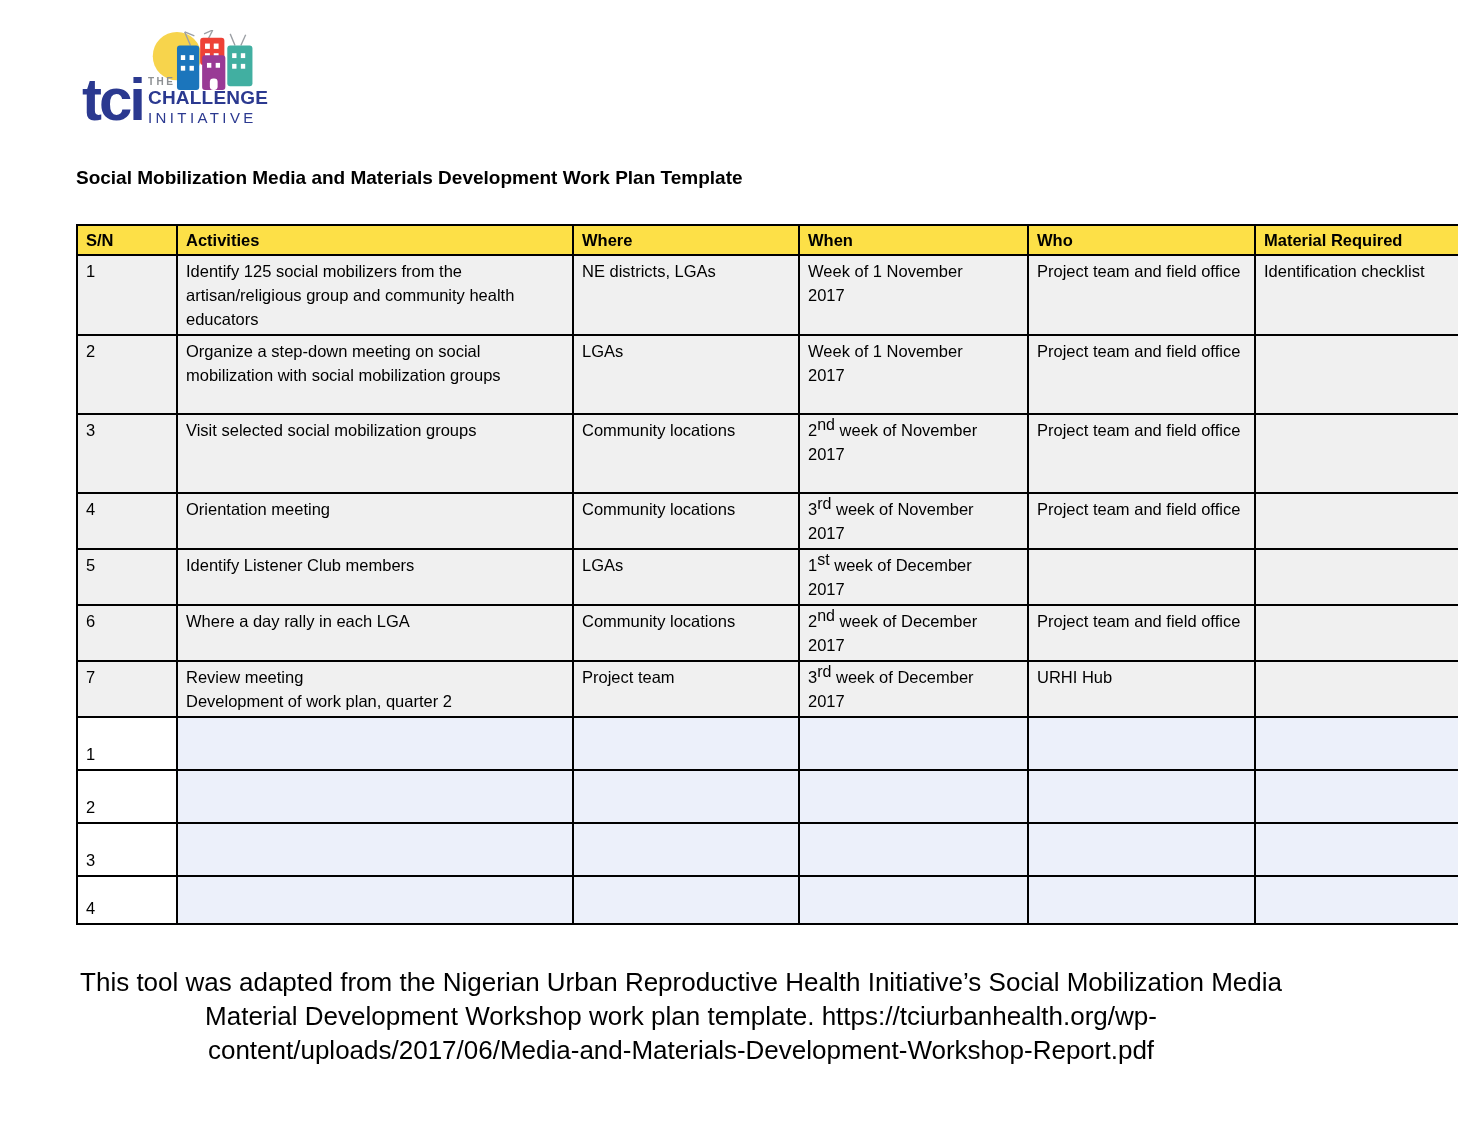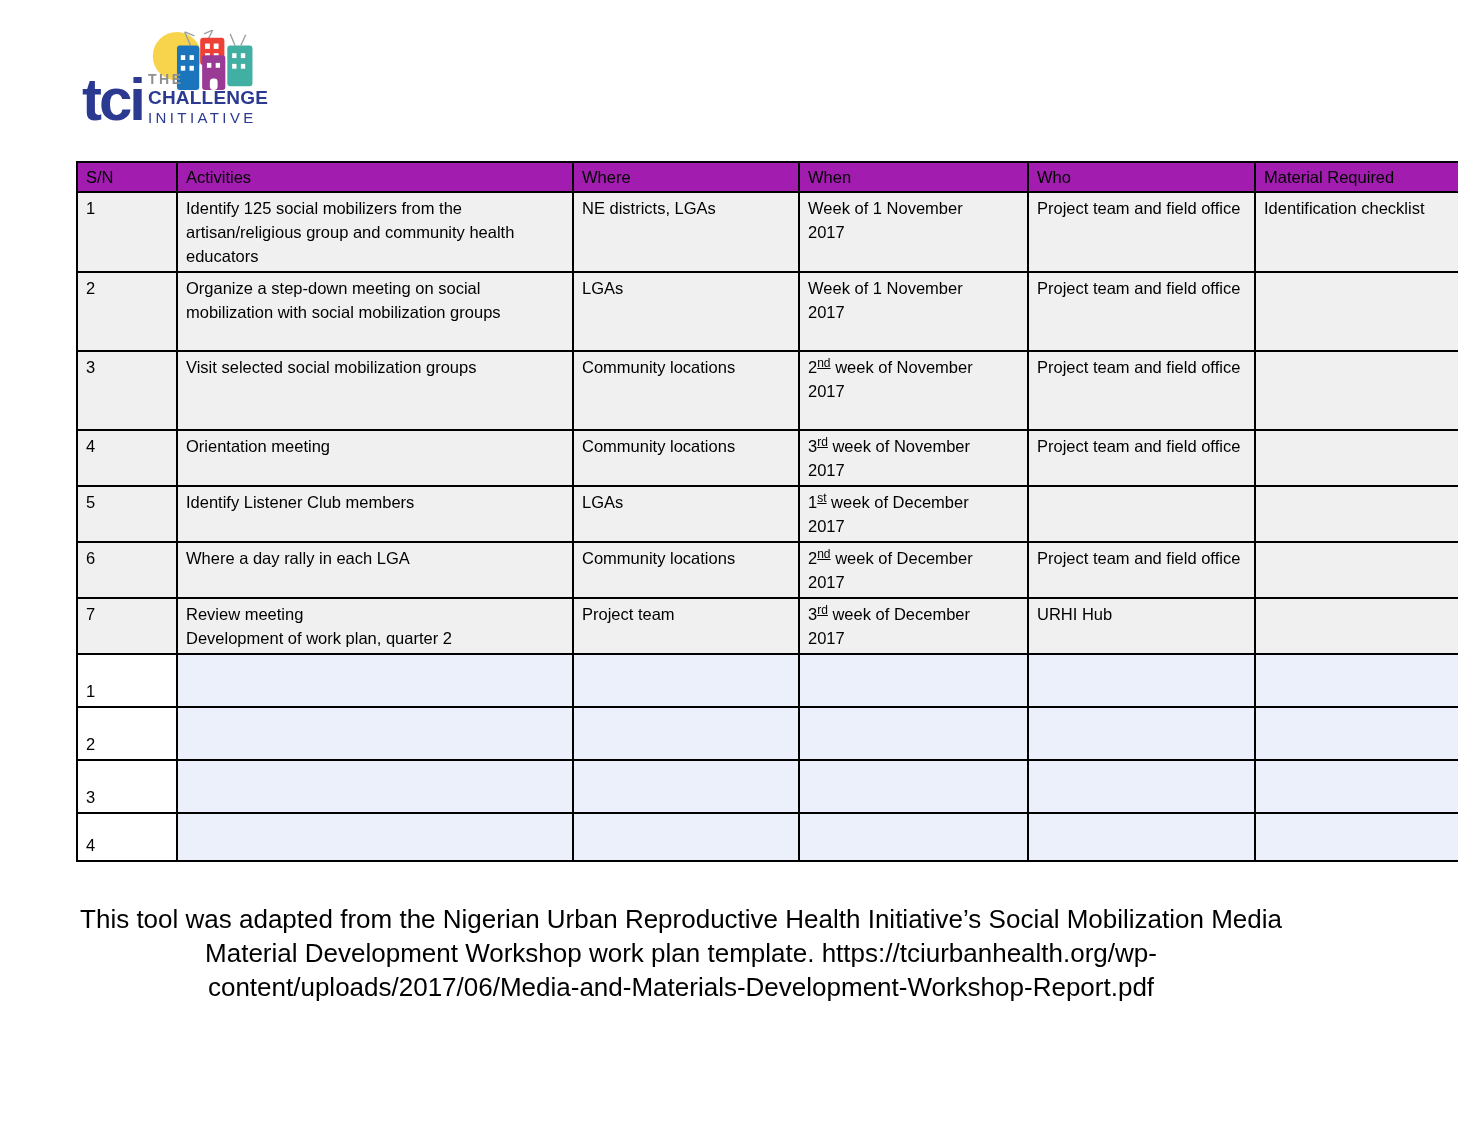--- a/index.html
+++ b/index.html
@@ -14,38 +14,38 @@
 
   
   .logo { position: relative; height: 96px; width: 240px; margin: 30px 0 0 6px; }
   .logo-art { position: absolute; left: 64px; top: 0; width: 120px; height: 60px; }
   .logo-tci {
     position: absolute; left: 0; bottom: -4px;
     font-size: 60px; font-weight: bold; letter-spacing: -3px; line-height: 1;
     color: var(--brand-navy, #2B3990);
   }
   .logo-words { position: absolute; left: 66px; bottom: 0; }
-  .logo-the  { color: #8D9093; font-size: 14px; font-weight: bold; letter-spacing: 2.5px; }
+  .logo-the  { color: #8D9093; font-size: 10px; font-weight: bold; letter-spacing: 2.5px; }
   .logo-challenge { color: var(--brand-navy, #2B3990); font-size: 19px; font-weight: bold; letter-spacing: 0.2px; }
   .logo-initiative { color: var(--brand-navy, #2B3990); font-size: 15px; letter-spacing: 3.4px; }
 
   
   .doc-title    { font-size: 19px; font-weight: bold; margin: 36px 0 0 0; }
   .doc-subtitle { font-size: 19px; font-weight: bold; margin: 41px 0 0 0; }
 
   
   table.workplan {
     border-collapse: collapse; table-layout: fixed;
     width: 1383px; margin-top: 35px;
     font-size: 16.5px;
   }
   .workplan th, .workplan td { border: 2px solid #000; }
   .workplan th {
-    text-align: left; font-weight: normal; vertical-align: middle;
-    padding: 1px 8px; background: #a21caf; height: 26px;
+    text-align: left; font-weight: bold; vertical-align: middle;
+    padding: 1px 8px; background: #fde047; height: 26px;
   }
   .workplan td {
     vertical-align: top; padding: 3px 8px; line-height: 24px;
   }
   .workplan td.shaded { background: var(--row-shading, #F0F0F0); }
   .workplan td.fill   { background: var(--empty-row-fill, #ECF0FA); }
   .workplan td.col-activities { padding-right: 49px; }
   .workplan td.col-when       { padding-right: 30px; }
   .workplan td.col-who        { padding-right: 12px; }
 
@@ -53,21 +53,21 @@
   tr.row-example .example-cell {
     font-weight: bold; background: #fff; vertical-align: middle;
     padding: 1px 8px; line-height: 22px;
   }
   tr.row-data { height: 53px; }
   tbody tr:nth-child(2), tbody tr:nth-child(3) { height: 79px; } 
   tr.row-empty { height: 53px; }
   tr.row-empty:last-child { height: 48px; }
   tr.row-empty .empty-sn { background: #fff; vertical-align: bottom; padding-bottom: 3px; }
 
-  sup { font-size: 12px; vertical-align: super; line-height: 0; text-decoration: underline; }
+  sup { font-size: 16px; vertical-align: super; line-height: 0; }
 
   
   .doc-footer {
     margin-top: 40px; width: 1210px;
     font-size: 26px; line-height: 34px; text-align: center;
   }
 </style>
 </head>
 <body>
 
@@ -106,20 +106,21 @@
     </svg>
     <div class="logo-tci">tci</div>
     <div class="logo-words">
       <div class="logo-the">THE</div>
       <div class="logo-challenge">CHALLENGE</div>
       <div class="logo-initiative">INITIATIVE</div>
     </div>
   </div>
 
 
+  <div class="doc-subtitle">Social Mobilization Media and Materials Development Work Plan Template</div>
 
   <table class="workplan">
     <colgroup>
       <col style="width:100px">
       <col style="width:396px">
       <col style="width:226px">
       <col style="width:229px">
       <col style="width:227px">
       <col style="width:205px">
     </colgroup>

